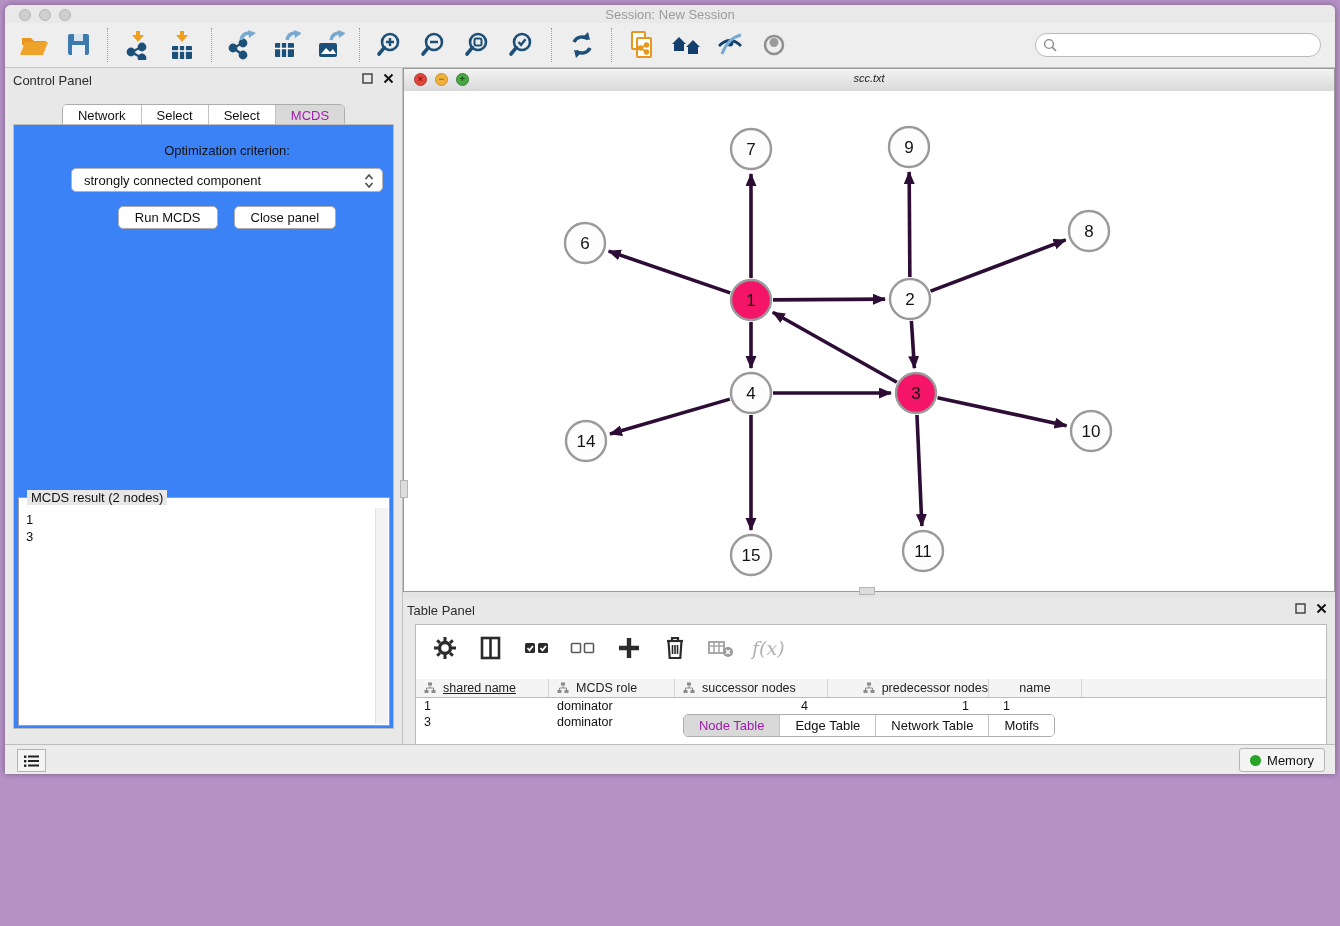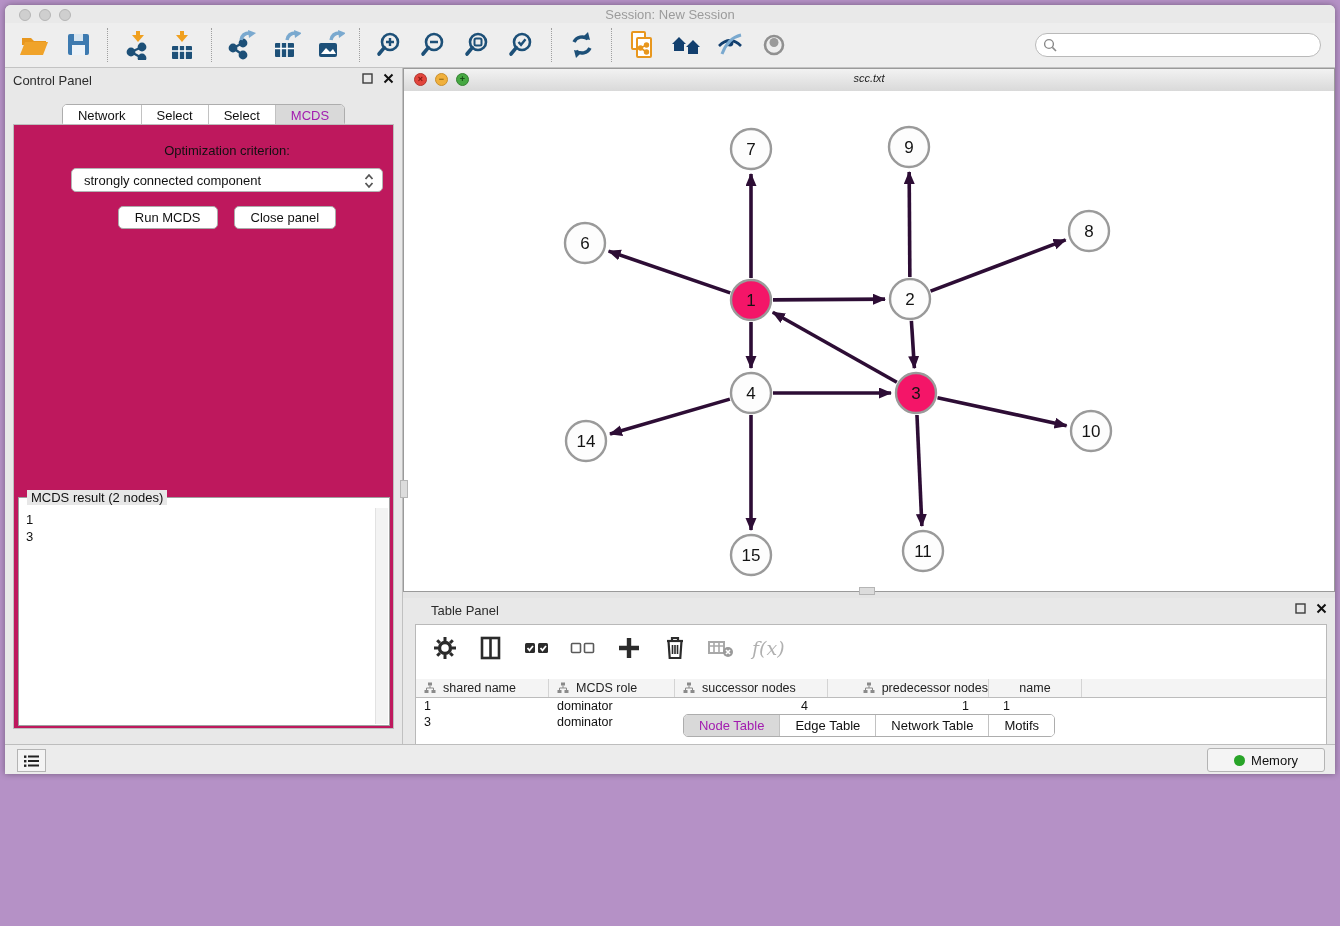--- a/index.html
+++ b/index.html
@@ -23,21 +23,21 @@
   
   .control-panel{position:absolute;left:0;top:0;width:398px;bottom:0;background:#e8e8e8;border-right:1px solid #c0c0c0;box-sizing:border-box;}
   .panel-header{position:absolute;left:0;top:0;right:0;height:24px;}
   .panel-title{position:absolute;left:8px;top:5px;font-size:13px;color:#2c2c2c;}
   .panel-icons{position:absolute;right:8px;top:5px;display:flex;gap:10px;align-items:center;}
   .seg-bar{display:inline-flex;border:1px solid #adadad;border-radius:5px;overflow:hidden;background:#fff;}
   .seg{padding:3px 15px;font-size:13px;color:#111;background:#fff;border-left:1px solid #c2c2c2;cursor:pointer;white-space:nowrap;}
   .seg:first-child{border-left:none;}
   .seg.sel{background:#d9d9d9;color:#a21caf;}
   #cp-tabs-wrap{position:absolute;left:0;right:0;top:36px;text-align:center;}
-  .cp-box{position:absolute;left:8px;right:8px;top:56px;bottom:16px;border:1px solid #bdbdbd;background:#be185d;padding-left:47px;}
+  .cp-box{position:absolute;left:8px;right:8px;top:56px;bottom:16px;border:1px solid #bdbdbd;background:#3b82f6;padding-left:47px;}
   .opt-label{margin-top:18px;text-align:center;font-size:13px;color:#111;}
   .dropdown{position:relative;margin:10px auto 0;width:312px;height:24px;background:#fff;border:1px solid #b4b4b4;border-radius:5px;box-sizing:border-box;cursor:pointer;}
   .dropdown-value{position:absolute;left:12px;top:4px;font-size:13px;color:#111;}
   .dropdown-stepper{position:absolute;right:8px;top:4px;}
   .btn-row{margin-top:14px;display:flex;justify-content:center;gap:16px;}
   .push-btn{background:#fff;border:1px solid #ababab;border-radius:5px;font-size:13px;color:#111;padding:3px 16px;font-family:"Liberation Sans",sans-serif;cursor:pointer;}
   .groupbox{position:absolute;left:4px;right:3px;top:372px;bottom:2px;border:1px solid #9f9f9f;background:#fff;}
   .groupbox-label{position:absolute;left:8px;top:-8px;background:#e7e7e7;padding:0 4px;font-size:13px;color:#111;}
   .result-list{position:absolute;left:1px;right:13px;top:10px;bottom:1px;background:#fff;font-size:13px;color:#111;padding:3px 0 0 6px;line-height:17px;}
   .result-scroll{position:absolute;right:1px;top:10px;bottom:1px;width:12px;background:#f3f3f3;border-left:1px solid #e2e2e2;}
@@ -60,21 +60,21 @@
   .th{display:flex;align-items:center;gap:7px;padding-left:8px;font-size:12.5px;color:#222;border-right:1px solid #d4d4d4;box-sizing:border-box;background:#f4f4f4;}
   .th.center{justify-content:center;padding-left:0;}
   .tbl-row{display:flex;height:16px;font-size:12.5px;color:#111;}
   .td{box-sizing:border-box;padding-left:8px;display:flex;align-items:center;}
   .td.right{justify-content:flex-end;padding-right:20px;}
   .td.name{padding-left:14px;}
   #tp-tabs-wrap{position:absolute;left:0;right:0;bottom:8px;text-align:center;}
   
   .statusbar{position:absolute;left:0;bottom:0;right:0;height:29px;background:#ececec;border-top:1px solid #bdbdbd;}
   .status-left-btn{position:absolute;left:12px;top:4px;width:27px;height:21px;background:#f4f4f4;border:1px solid #b4b4b4;display:flex;align-items:center;justify-content:center;cursor:pointer;}
-  .memory-btn{position:absolute;right:10px;top:3px;height:22px;background:#f4f4f4;border:1px solid #b4b4b4;border-radius:3px;display:flex;align-items:center;gap:6px;padding:0 26px;font-size:13px;color:#111;cursor:pointer;}
+  .memory-btn{position:absolute;right:10px;top:3px;height:22px;background:#f4f4f4;border:1px solid #b4b4b4;border-radius:3px;display:flex;align-items:center;gap:6px;padding:0 10px;font-size:13px;color:#111;cursor:pointer;}
   .mem-dot{width:11px;height:11px;border-radius:50%;background:#28a428;}
 </style>
 </head>
 <body>
 
 <div class="app-window">
 
   <div class="titlebar">
     <span class="tl-dot" style="left:14px"></span>
     <span class="tl-dot" style="left:34px"></span>
@@ -361,21 +361,21 @@
                 <text x="519" y="466" text-anchor="middle" font-size="17" font-family="Liberation Sans, sans-serif" fill="#141414">11</text>
               </g>
             </svg>
         </div>
         <div class="resize-handle-h"></div>
       </div>
       <div class="resize-handle-v" style="top:412px;left:-3px;position:absolute;"></div>
 
       <div class="table-panel">
         <div class="panel-header">
-          <span class="panel-title" style="left:28px">Table Panel</span>
+          <span class="panel-title" style="left:4px">Table Panel</span>
           <span class="panel-icons">
             <svg width="11" height="11" viewBox="0 0 11 11">
                 <rect x="1" y="1" width="9" height="9" fill="none" stroke="#3c3c3c" stroke-width="1.4"></rect>
               </svg>
             <svg width="11" height="11" viewBox="0 0 11 11">
                 <path d="M1.5 1.5l8 8M9.5 1.5l-8 8" stroke="#111" stroke-width="2"></path>
               </svg>
           </span>
         </div>
         <div class="tp-box">
@@ -428,21 +428,21 @@
                   <rect x="3" y="9" width="15" height="11" fill="none" stroke="#a8a8a8" stroke-width="2"></rect>
                   <path d="M3 13h15M8 9v11M13 9v11" stroke="#a8a8a8" stroke-width="1.6"></path>
                   <circle cx="22" cy="19" r="5" fill="#9a9a9a"></circle>
                   <path d="M20 17l4 4M24 17l-4 4" stroke="#fff" stroke-width="1.6"></path>
                 </svg>
             </span>
             <span class="fx">f(x)</span>
           </div>
           <div class="tbl">
             <div class="tbl-head" id="tbl-head">
-                <div class="th" style="width: 133px;">
+                <div class="th" style="width: 133px; text-decoration: underline;">
                   <svg width="12" height="12" viewBox="0 0 12 12">
                     <rect x="4" y="0.5" width="4" height="3" fill="#8a8a8a"></rect>
                     <rect x="0.5" y="8" width="4" height="3" fill="#8a8a8a"></rect>
                     <rect x="7.5" y="8" width="4" height="3" fill="#8a8a8a"></rect>
                     <path d="M6 3.5v2.5M2.5 8V6h7v2" fill="none" stroke="#8a8a8a"></path>
                   </svg>
                   <span>shared name</span>
                 </div>
                 <div class="th" style="width: 126px;">
                   <svg width="12" height="12" viewBox="0 0 12 12">

